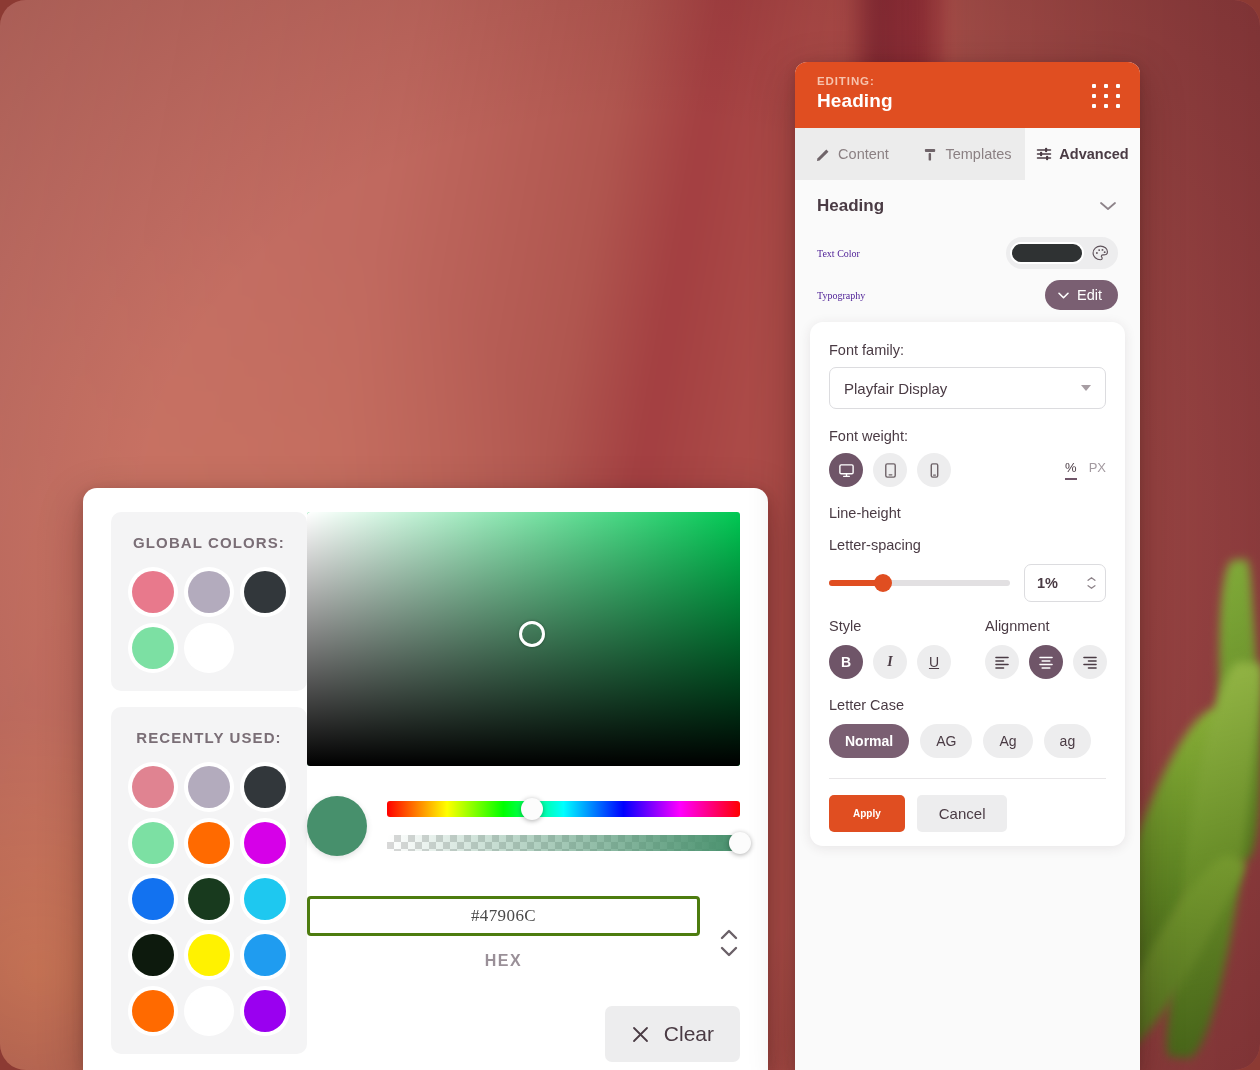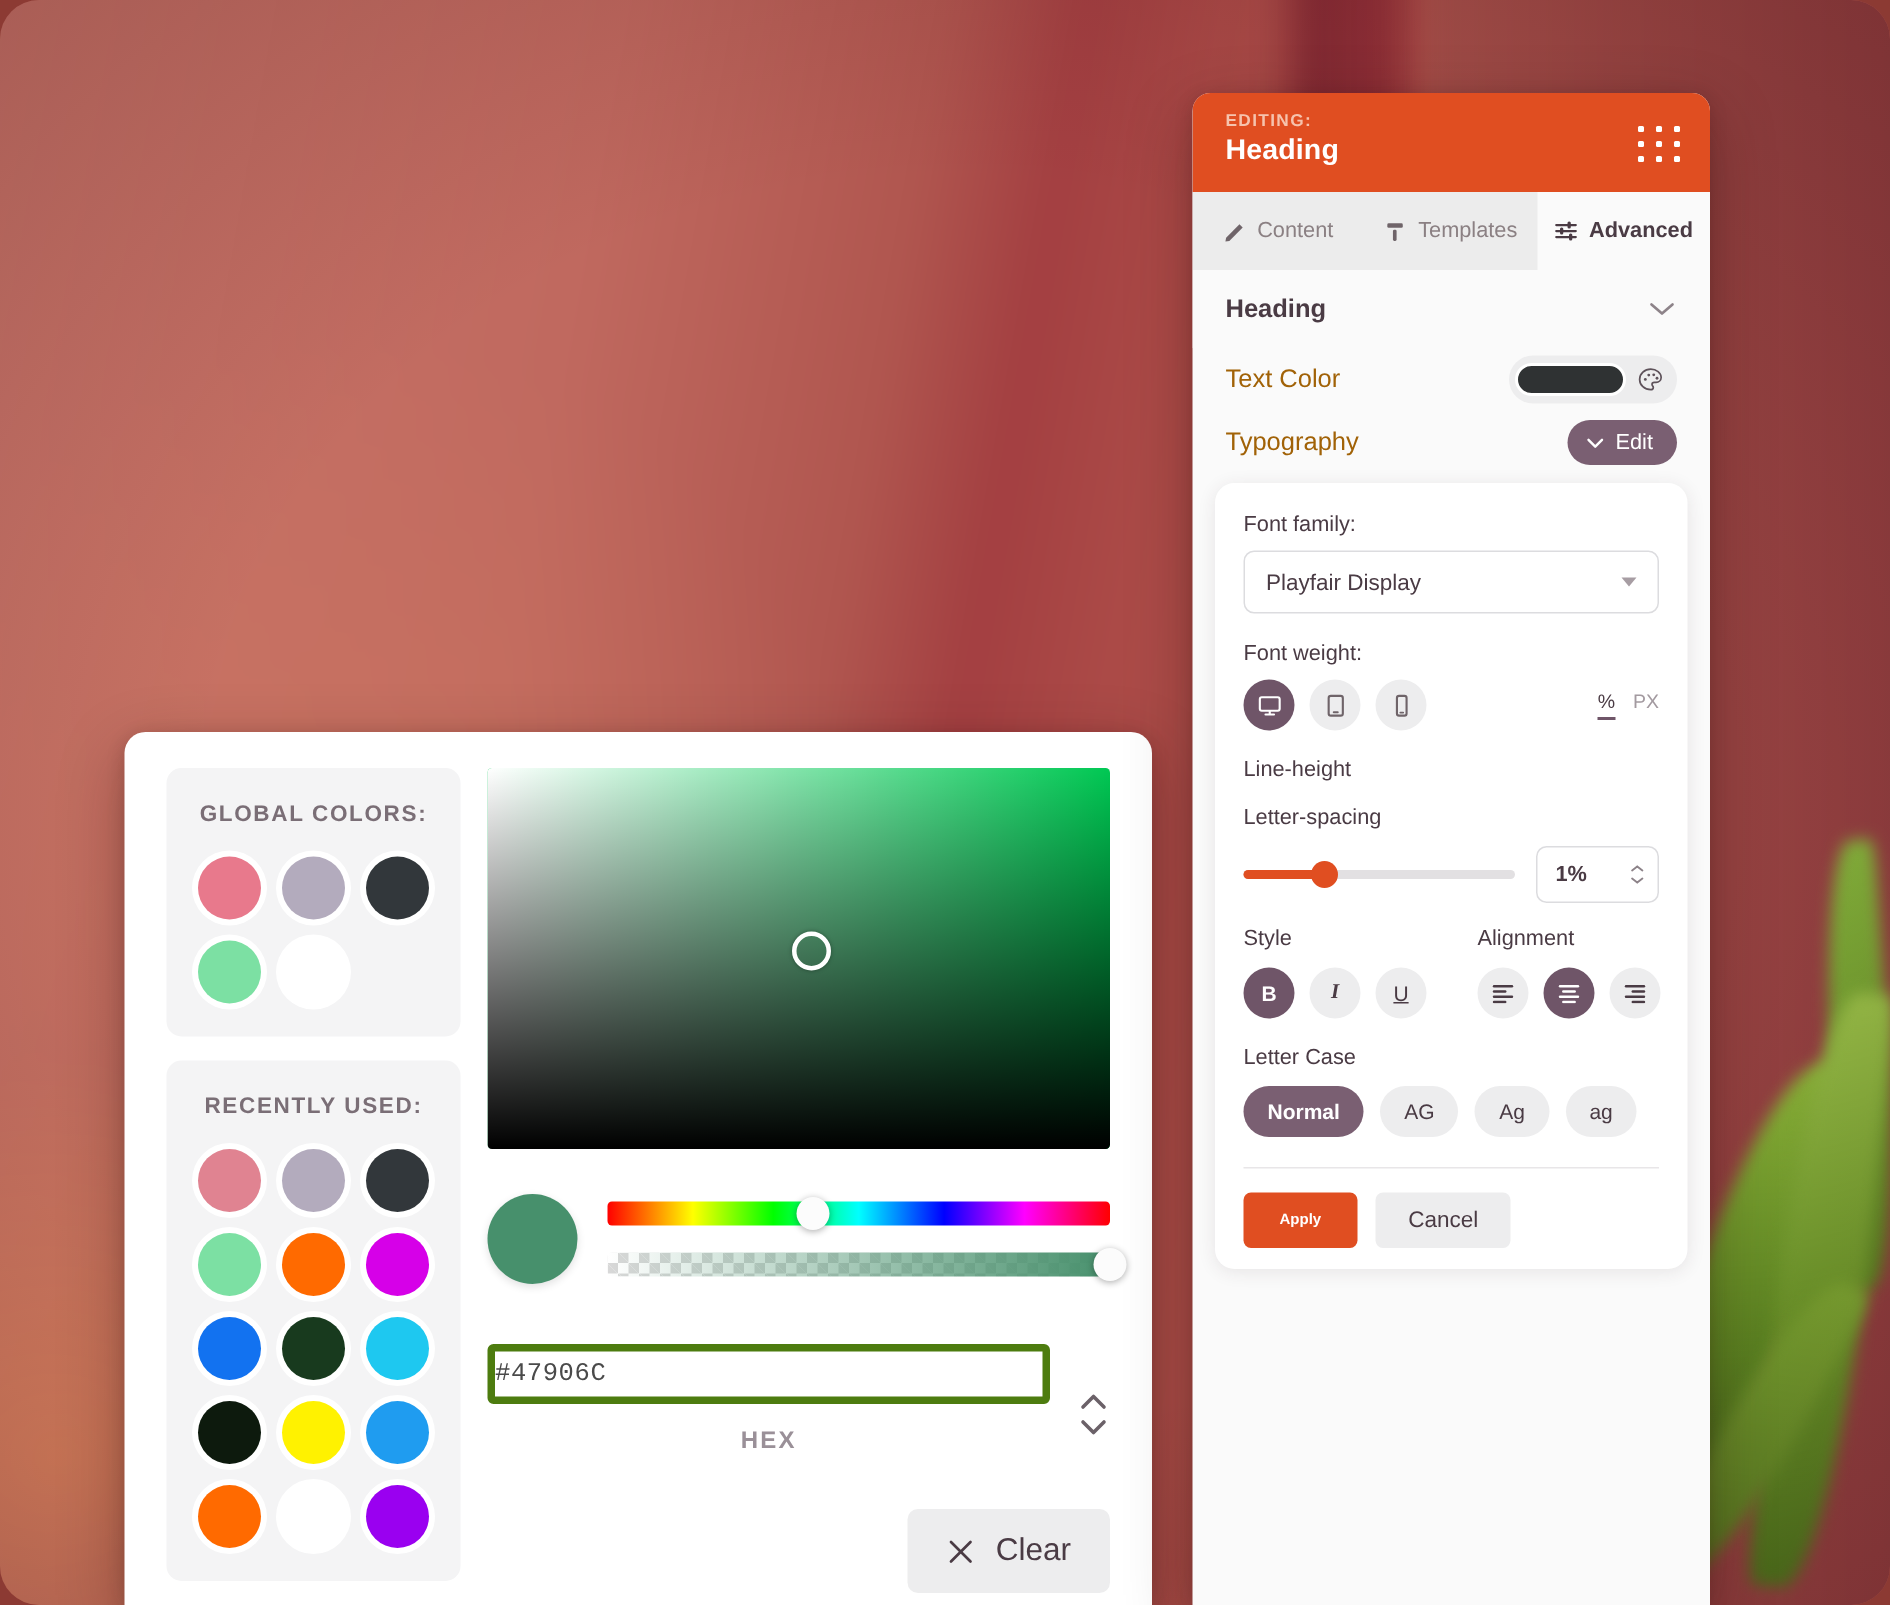--- a/index.html
+++ b/index.html
@@ -93,21 +93,21 @@
   #section-heading {
     height: 52px; display: flex; align-items: center; justify-content: space-between;
     padding: 0 22px; background: #fafafa;
   }
   #section-heading .t { font-size: 17px; font-weight: 600; color: #4a3b44; }
 
   .row {
     display: flex; align-items: center; justify-content: space-between;
     padding: 0 22px; height: 42px;
   }
-  .row-label { font-size: 17px; color: #a16207; }
+  .row-label { font-size: 10px; color: #4c1d95; font-family: Liberation Serif, serif; }
 
   #text-color-swatch-wrap {
     display: flex; align-items: center; gap: 4px;
     background: #ededee; border-radius: 16px; padding: 4px 6px 4px 4px;
   }
   #text-color-swatch {
     width: 74px; height: 22px; border-radius: 11px; background: #2f3233;
     border: 2px solid #fff; cursor: pointer;
   }
   .palette-ic { width: 24px; height: 24px; display: grid; place-items: center; cursor: pointer; }
@@ -199,21 +199,21 @@
   #cancel-btn {
     background: #ededee; color: #4a3b44; border: none; border-radius: 5px;
     padding: 10px 22px; font-size: 15px; cursor: pointer; font-family: inherit;
   }
 
   
   #color-picker-panel {
     position: absolute; left: 83px; top: 488px;
     width: 685px; height: 582px;
     background: #fff; border-radius: 14px 14px 0 0;
-    padding: 24px 28px; display: flex; gap: 18px; overflow: hidden;
+    padding: 24px 28px; display: flex; overflow: hidden;
   }
   #swatch-column { width: 196px; display: flex; flex-direction: column; gap: 16px; }
   .swatch-card { background: #f4f4f5; border-radius: 10px; padding: 22px 20px; }
   .swatch-card-title {
     font-size: 15px; font-weight: 700; letter-spacing: 1.1px; color: #7a6e76;
     margin-bottom: 20px; text-align: center;
   }
   .swatch-grid { display: grid; grid-template-columns: repeat(3, 1fr); gap: 14px 12px; justify-items: center; }
   .swatch {
     width: 42px; height: 42px; border-radius: 50%; cursor: pointer;
@@ -257,22 +257,22 @@
   }
   .bar-knob {
     position: absolute; top: 50%; width: 22px; height: 22px; border-radius: 50%;
     background: #fcfcfc; transform: translate(-50%, -50%);
     box-shadow: 0 1px 5px rgba(0,0,0,.32); cursor: grab;
   }
 
   #hex-area { display: flex; align-items: flex-start; gap: 18px; margin-top: 40px; }
   #hex-field-wrap { flex: 1; display: flex; flex-direction: column; align-items: center; }
   #hex-input {
-    width: 100%; height: 40px; border: 5px solid #4d7c0f; border-radius: 4px;
-    font-size: 17px; color: #4a4a4a; font-family: Liberation Mono, monospace;
+    width: 100%; height: 40px; border: 3px solid #4d7c0f; border-radius: 4px;
+    text-align: center; font-size: 17px; color: #4a4a4a; font-family: Liberation Serif, serif;
     background: #fff; letter-spacing: .4px;
   }
   #hex-label { margin-top: 16px; font-size: 16px; font-weight: 700; letter-spacing: 1.5px; color: #9a9098; }
   #hex-spin { display: flex; flex-direction: column; gap: 4px; color: #8d8389; margin-top: 32px; cursor: pointer; }
 
   #clear-btn {
     position: absolute; right: 28px; bottom: 8px;
     display: flex; align-items: center; gap: 14px;
     background: #ededee; border: none; border-radius: 7px;
     padding: 16px 26px; font-size: 21px; color: #4a3b44; cursor: pointer;

